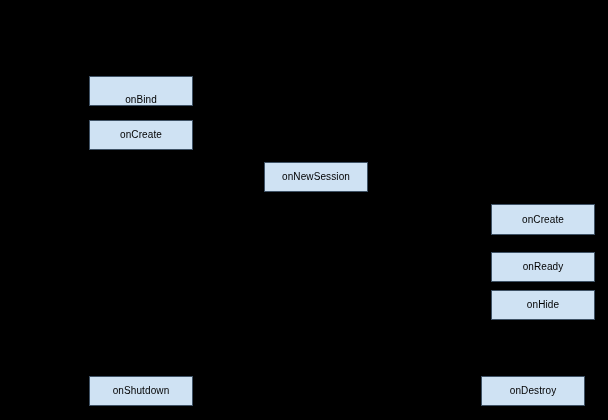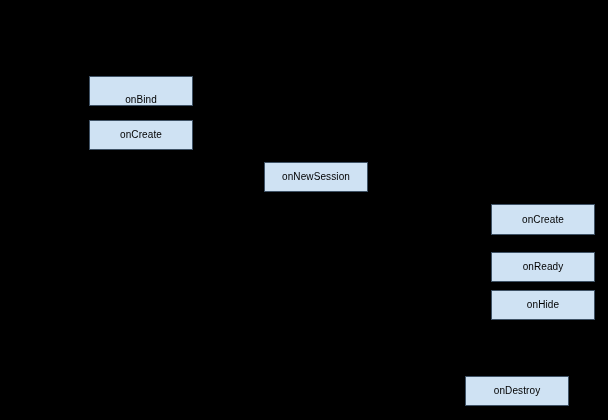--- a/index.html
+++ b/index.html
@@ -40,21 +40,21 @@
     white-space: nowrap;
   }
   
   .n-onbind      { left: 89px;  top: 76px; align-items: flex-end;  }
   .n-onready     { left: 89px;  top: 120px; }
   .n-onnewsession{ left: 264px; top: 162px; }
   .n-oncreate    { left: 491px; top: 204px; height: 31px; }
   .n-onshow      { left: 491px; top: 252px; }
   .n-onhide      { left: 491px; top: 290px; }
   .n-onshutdown  { left: 89px;  top: 376px; }
-  .n-ondestroy   { left: 465px; top: 376px; }
+  .n-ondestroy   { left: 481px; top: 376px; }
 </style>
 </head>
 <body>
 
 <div class="canvas">
 
   <div class="node n-onbind">
     <span>onBind</span>
   </div>
 
@@ -71,18 +71,21 @@
   </div>
 
   <div class="node n-onshow">
     <span>onReady</span>
   </div>
 
   <div class="node n-onhide">
     <span>onHide</span>
   </div>
 
+  <div class="node n-onshutdown">
+    <span>onShutdown</span>
+  </div>
 
   <div class="node n-ondestroy">
     <span>onDestroy</span>
   </div>
 
 </div>
 
 </body></html>

